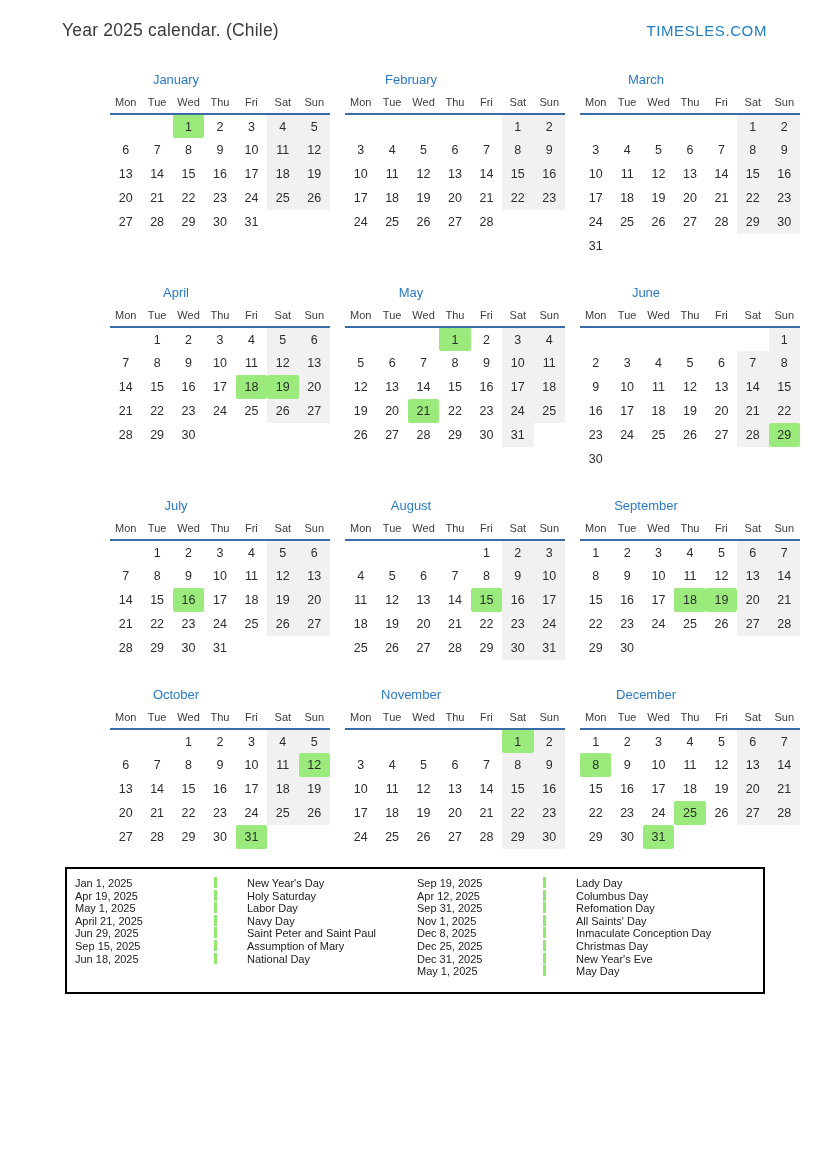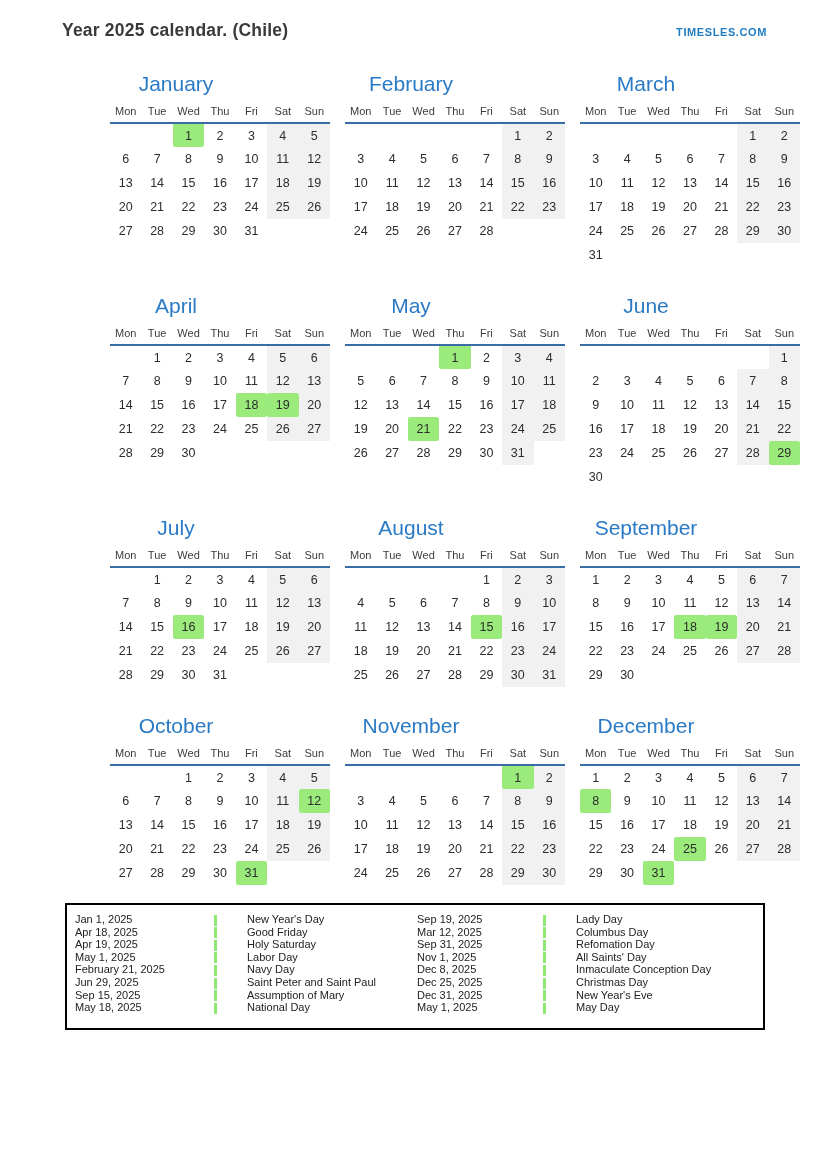--- a/index.html
+++ b/index.html
@@ -11,50 +11,49 @@
     color: #2d2d2d;
     position: relative;
   }
   .page { padding: 20px 60px 0 62px; }
 
   
   .page-header {
     display: flex;
     justify-content: space-between;
     align-items: baseline;
-    font-weight: bold;
   }
   .page-title {
     font-size: 17.5px;
     color: #3a3a3a;
     letter-spacing: 0.2px;
   }
   .site-link {
-    font-size: 11px;
+    font-size: 15px;
     color: #1f7dc4;
     letter-spacing: 0.6px;
     text-decoration: none;
     cursor: pointer;
   }
 
   
   .months {
     margin-top: 31px;
     margin-left: 4px;
     display: grid;
     grid-template-columns: 220px 220px 220px;
     column-gap: 15px;
     row-gap: 27px;
     align-items: start;
   }
   .month-block { width: 220px; }
   .month-title {
     text-align: center;
     color: #2a7ac6;
-    font-size: 21px;
+    font-size: 13px;
     margin-bottom: 9px;
   }
   .month-table {
     width: 100%;
     border-collapse: collapse;
     table-layout: fixed;
     margin-left: 44px;
   }
   .month-table th {
     font-size: 11px;
@@ -79,21 +78,21 @@
     margin: 18px 0 0 3px;
     width: 700px;
     border: 2px solid #000000;
     padding: 8px 6px 9px 6px;
     display: flex;
     min-height: 127px;
   }
   .legend-col { width: 50%; display: flex; flex-direction: column; }
   .legend-row {
     display: flex;
-    align-items: flex-end;
+    align-items: flex-start;
     line-height: 12.6px;
     font-size: 11px;
     color: #222222;
   }
   .legend-col.left .legend-date { width: 141px; padding-left: 2px; }
   .legend-col.right .legend-date { width: 128px; padding-left: 2px; }
   .legend-date { flex-shrink: 0; }
   .legend-marker {
     display: inline-block;
     width: 3px;
@@ -892,63 +891,58 @@
     </div>
 
   <div class="legend">
     <div class="legend-col left" id="legend-left">
         <div class="legend-row">
           <span class="legend-date">Jan 1, 2025</span>
           <span class="legend-marker"></span>
           <span class="legend-label">New Year's Day</span>
         </div>
         <div class="legend-row">
-          <span class="legend-date">Apr 18, 2025</span>
-          <span class="legend-marker"></span>
-          <span class="legend-label">Good Friday</span>
-        </div>
-        <div class="legend-row">
           <span class="legend-date">Apr 19, 2025</span>
           <span class="legend-marker"></span>
           <span class="legend-label">Holy Saturday</span>
         </div>
         <div class="legend-row">
           <span class="legend-date">May 1, 2025</span>
           <span class="legend-marker"></span>
           <span class="legend-label">Labor Day</span>
         </div>
         <div class="legend-row">
-          <span class="legend-date">February 21, 2025</span>
+          <span class="legend-date">April 21, 2025</span>
           <span class="legend-marker"></span>
           <span class="legend-label">Navy Day</span>
         </div>
         <div class="legend-row">
           <span class="legend-date">Jun 29, 2025</span>
           <span class="legend-marker"></span>
           <span class="legend-label">Saint Peter and Saint Paul</span>
         </div>
         <div class="legend-row">
           <span class="legend-date">Sep 15, 2025</span>
           <span class="legend-marker"></span>
           <span class="legend-label">Assumption of Mary</span>
         </div>
         <div class="legend-row">
-          <span class="legend-date">May 18, 2025</span>
+          <span class="legend-date">Jun 18, 2025</span>
           <span class="legend-marker"></span>
           <span class="legend-label">National Day</span>
         </div>
       </div>
     <div class="legend-col right" id="legend-right">
         <div class="legend-row">
           <span class="legend-date">Sep 19, 2025</span>
           <span class="legend-marker"></span>
           <span class="legend-label">Lady Day</span>
         </div>
         <div class="legend-row">
-          <span class="legend-date">Mar 12, 2025</span>
+          <span class="legend-date">Apr 12, 2025</span>
           <span class="legend-marker"></span>
           <span class="legend-label">Columbus Day</span>
         </div>
         <div class="legend-row">
           <span class="legend-date">Sep 31, 2025</span>
           <span class="legend-marker"></span>
           <span class="legend-label">Refomation Day</span>
         </div>
         <div class="legend-row">
           <span class="legend-date">Nov 1, 2025</span>

